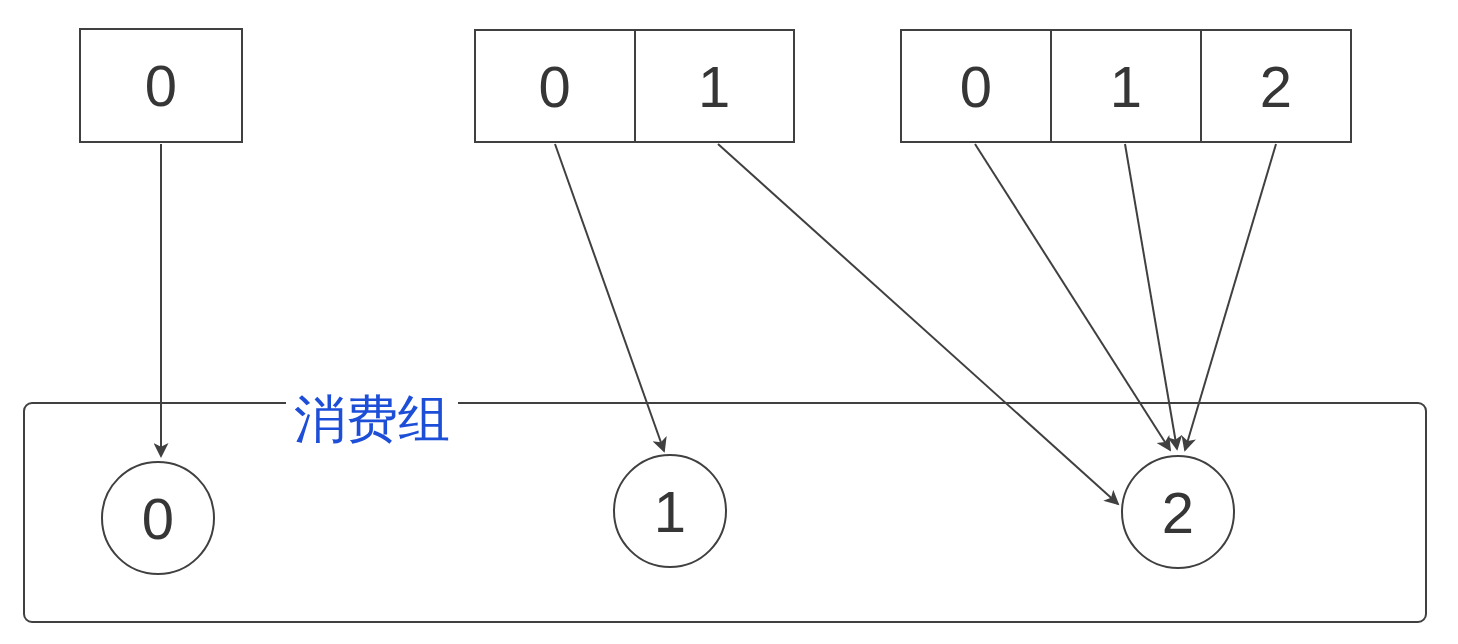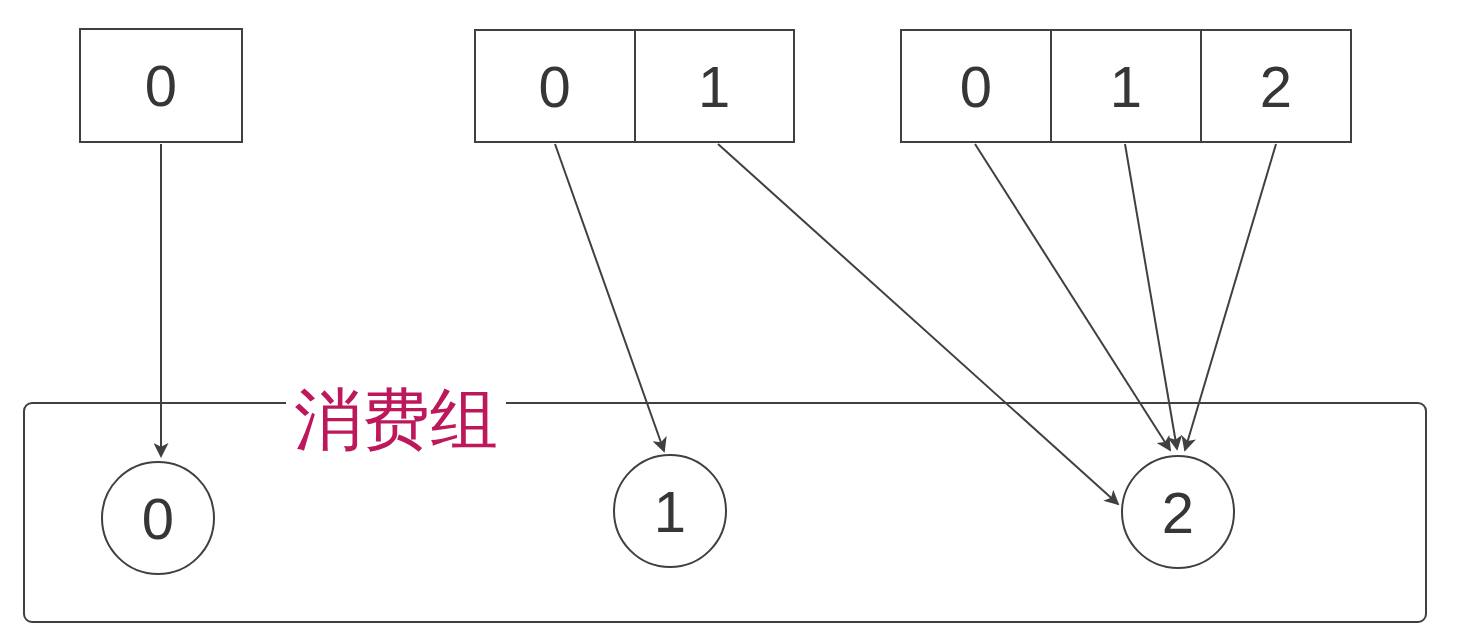--- a/index.html
+++ b/index.html
@@ -46,23 +46,23 @@
     border: 2px solid #404040;
     border-radius: 9px;
     background: #ffffff;
     box-sizing: border-box;
     z-index: 1;
   }
   .group-label {
     position: absolute;
     left: 286px;
     top: 390px;
-    font-size: 68px;
+    font-size: 52px;
     line-height: 58px;
-    color: #be185d;
+    color: #1d4ed8;
     background: #ffffff;
     padding: 0 8px;
     z-index: 2;
     white-space: nowrap;
   }
   
   .consumer {
     position: absolute;
     width: 114px;
     height: 114px;

